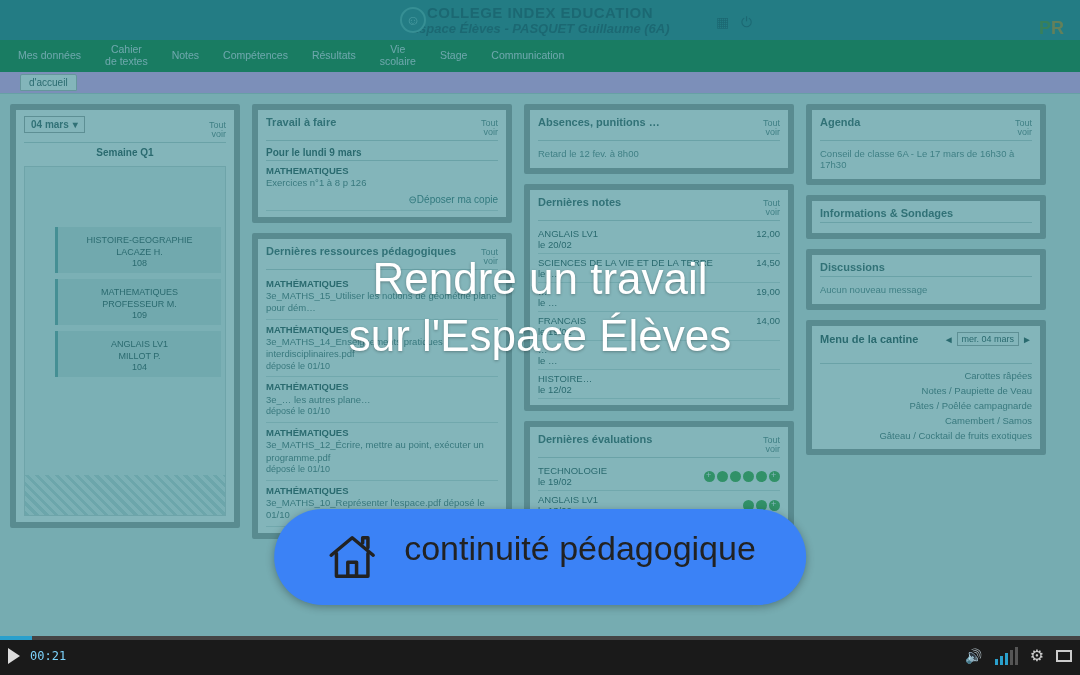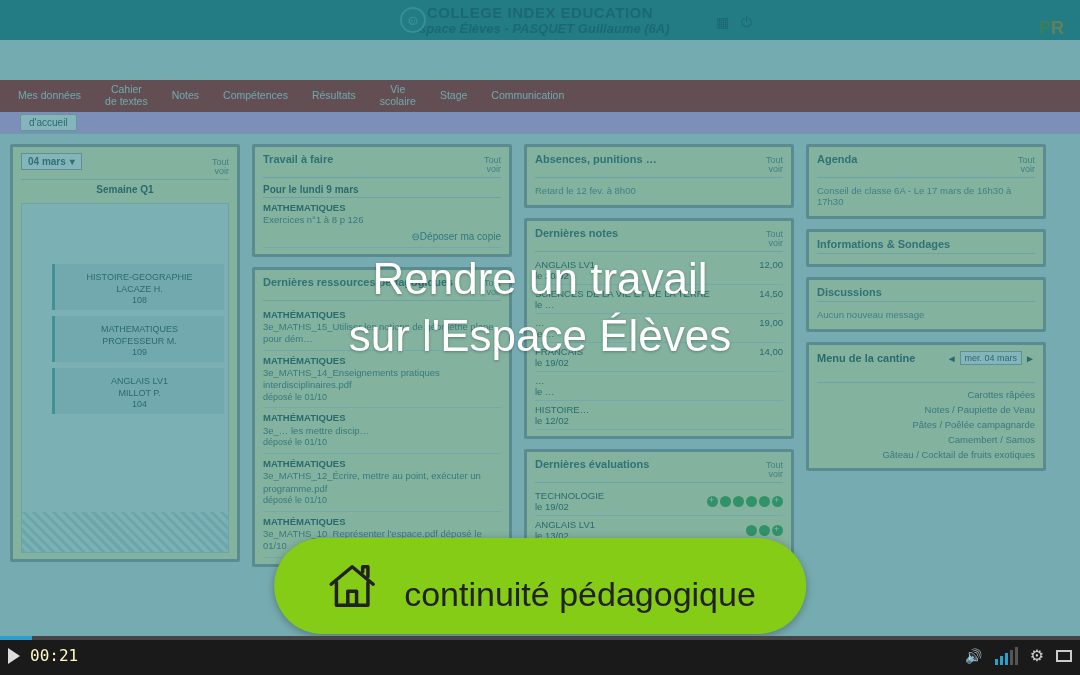--- a/index.html
+++ b/index.html
@@ -36,27 +36,26 @@
   display:flex;align-items:center;justify-content:center;color:#8cc;font-size:14px;
 }
 .topbar-text { text-align: center; }
 .topbar-text .line1 { color: #1a5560; font-weight: 700; font-size: 15px; letter-spacing: 0.5px; }
 .topbar-text .line2 { color: #1a5560; font-weight: 700; font-size: 13px; font-style: italic; }
 .qr-icon { position:absolute; right: 350px; top: 14px; width:14px;height:14px; color:#1a5560; font-size:14px; }
 .power-icon { position:absolute; right: 328px; top: 14px; color:#1a5560; font-size:14px; }
 .topbar .pr { position: absolute; right: 16px; top: 18px; font-weight: 800; font-size: 18px; }
 .pr .p { color: #5a8a2a; } .pr .r { color: #b88a2a; }
 .navbar {
-  background: #b91c1c;
+  background: #15803d;
   height: 32px;
   display: flex;
   align-items: center;
   padding: 0 8px;
   gap: 4px;
-  margin-top: 40px;
 }
 .navbar .nav-item { color: #cfe0e0; font-size: 10.5px; padding: 4px 10px; cursor: pointer; line-height: 1.1; text-align: center;}
 .breadcrumb {
   background: #f0abfc;
   height: 22px;
   display: flex;
   align-items: center;
   padding: 0 20px;
   border-bottom: 1px solid #c0d0d0;
 }
@@ -67,22 +66,22 @@
   padding: 10px;
   height: calc(100% - 94px);
   background: #e2ecec;
 }
 .col { display: flex; flex-direction: column; gap: 10px; }
 .col-left { width: 230px; }
 .col-mid1 { width: 260px; }
 .col-mid2 { width: 270px; }
 .col-right { width: 240px; }
 .panel {
-  background: #fef9c3;
-  border: 3px solid #a3a3a3;
+  background: #ffffff;
+  border: 6px solid #a3a3a3;
   border-radius: 2px;
   padding: 6px 8px;
 }
 .panel-header { display: flex; justify-content: space-between; align-items: baseline; border-bottom: 1px solid #c8d4d4; padding-bottom: 3px; margin-bottom: 4px; font-weight: 700; font-size: 11px; color: #4a6a6a; }
 .panel-header .tout-voir { font-size: 9px; font-weight: 400; text-align: right; line-height: 1; color: #6a8a8a; cursor:pointer; }
 .date-box { display: flex; align-items: center; gap: 4px; margin-bottom: 4px; }
 .date-input { background: #fff; border: 1px solid #aaa; padding: 2px 6px; font-size: 10px; display:flex; align-items:center; gap:4px;}
 .week-label { text-align: center; font-size: 10px; font-weight: 700; margin: 4px 0 8px; }
 .timetable { background: #eef4f4; height: 350px; position: relative; border: 1px solid #d0dada; }
 .lesson { position: absolute; left: 30px; right: 4px; background: #d8e4e4; border-left: 3px solid #7aa; padding: 8px; text-align: center; font-size: 9px; line-height: 1.3; }
@@ -114,49 +113,49 @@
   color: #fff;
   font-size: 44px;
   font-weight: 400;
   line-height: 1.3;
   z-index: 10;
   text-shadow: 0 1px 3px rgba(0,0,0,0.3);
   font-family: "Segoe UI", Arial, sans-serif;
 }
 .overlay-pill {
   position: absolute;
-  bottom: 41px;
+  bottom: 70px;
   left: 50%;
   transform: translateX(-50%);
-  background: #84cc16;
+  background: #3b82f6;
   border-radius: 50px;
   padding: 20px 50px;
   display: flex;
-  align-items: flex-end;
+  align-items: flex-start;
   gap: 24px;
   z-index: 10;
   box-shadow: 0 2px 8px rgba(0,0,0,0.3);
 }
 .overlay-pill .house { width: 56px; height: 56px; }
 .overlay-pill .pill-text { font-size: 34px; font-weight: 400; color: #222; white-space:nowrap;}
 .video-controls {
   position: absolute;
   bottom: 0; left: 0; right: 0;
   height: 39px;
   background: #1a1a1a;
   display: flex;
   align-items: center;
   padding: 0 8px;
   gap: 10px;
   z-index: 20;
 }
 .progress-bar { position:absolute; top:0; left:0; right:0; height:4px; background:#444;}
 .progress-fill { height:100%; width:3%; background:#2aa0cc; }
 .play-btn { width:0;height:0;border-left:12px solid #ddd;border-top:8px solid transparent;border-bottom:8px solid transparent; cursor:pointer;}
-.time { color:#fef9c3; font-size:16px; font-family: monospace;}
+.time { color:#7dd3fc; font-size:12px; font-family: monospace;}
 .vc-right { margin-left:auto; display:flex; align-items:center; gap:12px;}
 .vol-icon { color:#ccc; font-size:14px;}
 .vol-bars { display:flex; gap:2px; align-items:flex-end;}
 .vb { width:3px; background:#2aa0cc;}
 .vb:nth-child(1){height:6px;} .vb:nth-child(2){height:9px;} .vb:nth-child(3){height:12px;} .vb:nth-child(4){height:15px;background:#555;} .vb:nth-child(5){height:18px;background:#555;}
 .gear { color:#ccc; font-size:16px;}
 .fs { width:16px;height:12px;border:2px solid #ccc;}
 </style>
 </head>
 <body>
@@ -256,21 +255,21 @@
           <div class="subject">MATHÉMATIQUES</div>
           <div class="desc">3e_MATHS_15_Utiliser les notions de géométrie plane pour dém…</div>
         </div>
         <div class="block">
           <div class="subject">MATHÉMATIQUES</div>
           <div class="desc">3e_MATHS_14_Enseignements pratiques interdisciplinaires.pdf</div>
           <div class="deposit">déposé le 01/10</div>
         </div>
         <div class="block">
           <div class="subject">MATHÉMATIQUES</div>
-          <div class="desc">3e_… les mettre discip…</div>
+          <div class="desc">3e_… les autres plane…</div>
           <div class="deposit">déposé le 01/10</div>
         </div>
         <div class="block">
           <div class="subject">MATHÉMATIQUES</div>
           <div class="desc">3e_MATHS_12_Écrire, mettre au point, exécuter un programme.pdf</div>
           <div class="deposit">déposé le 01/10</div>
         </div>
         <div class="block">
           <div class="subject">MATHÉMATIQUES</div>
           <div class="desc">3e_MATHS_10_Représenter l'espace.pdf déposé le 01/10</div>

